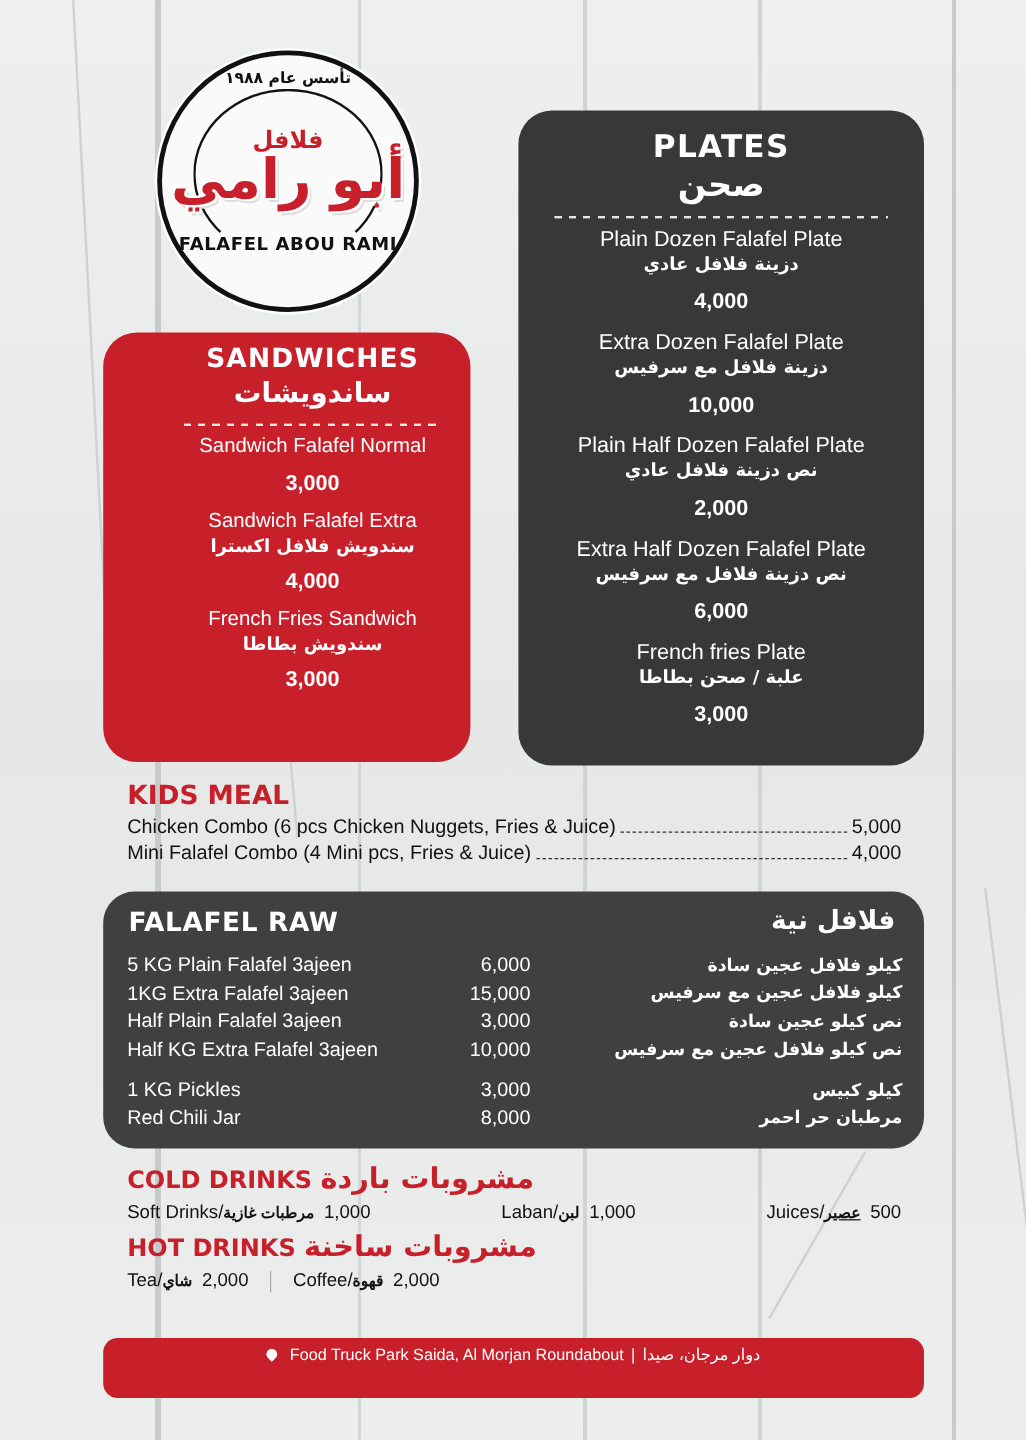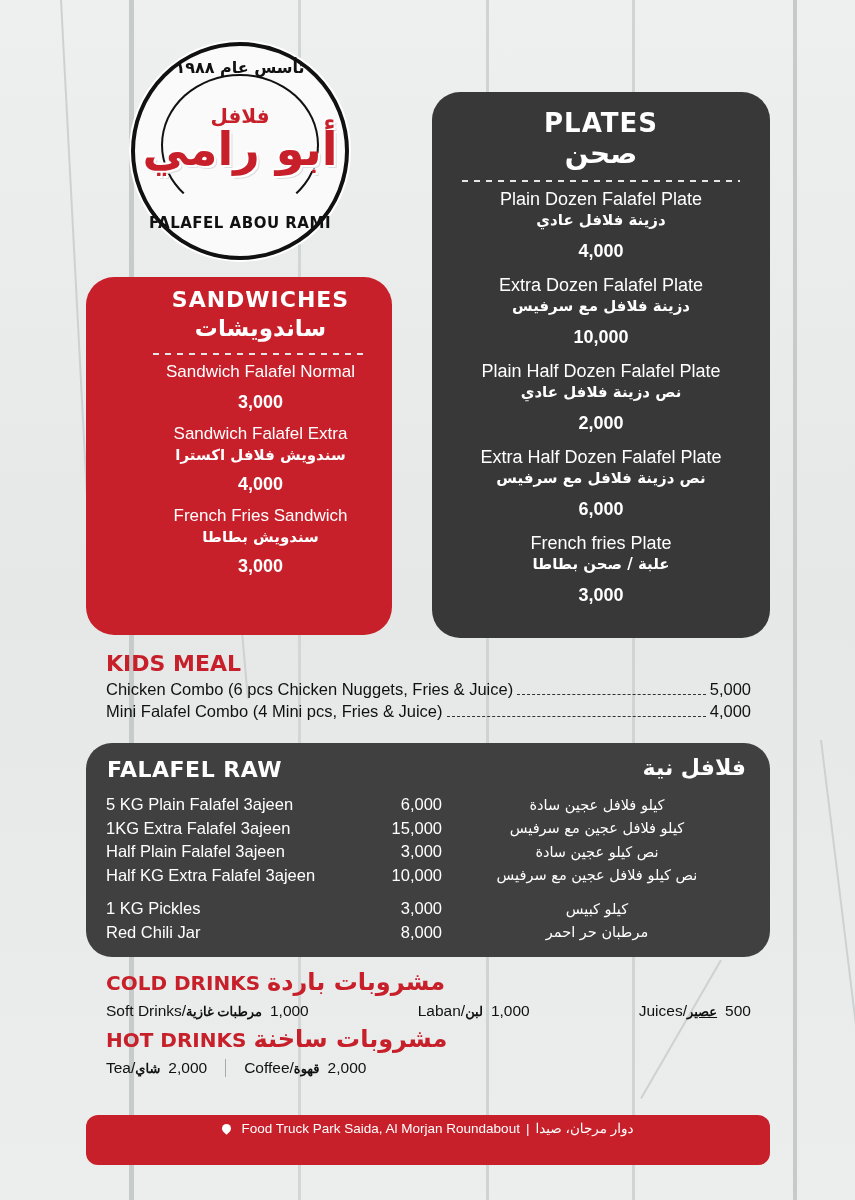--- a/index.html
+++ b/index.html
@@ -28,34 +28,34 @@
     position: absolute; left: 131px; top: 42px; width: 218px; height: 218px;
     border-radius: 50%; background: #fafafa; border: 4px solid #111;
     box-shadow: 0 0 0 2px #fff;
   }
   .logo-inner {
     position: absolute; left: 26px; top: 28px; width: 158px; height: 142px;
     border-radius: 50%; border: 2px solid #111; border-bottom-color: transparent;
   }
   .logo-est {
     position: absolute; left: 0; right: 0; top: 12px; text-align: center;
-    font-size: 16px; font-weight: bold; color: #111; direction: rtl;
+    font-size: 13px; font-weight: bold; color: #111; direction: rtl;
   }
   .logo-falafel-ar {
     position: absolute; left: 0; right: 0; top: 58px; text-align: center;
     font-size: 20px; font-weight: bold; color: #c7202a; direction: rtl;
   }
   .logo-name-ar {
     position: absolute; left: 0; right: 0; top: 80px; text-align: center;
     font-size: 46px; font-weight: bold; color: #c7202a; direction: rtl;
     text-shadow: 2px 2px 0 #fff, -2px -2px 0 #fff, 3px 3px 0 #ddd;
     line-height: 1;
   }
   .logo-name-en {
-    position: absolute; left: 0; right: 0; top: 168px; text-align: center;
+    position: absolute; left: 0; right: 0; top: 148px; text-align: center;
     font-family: "DejaVu Sans", sans-serif; font-size: 15px; font-weight: bold;
     color: #111; letter-spacing: 0.5px;
   }
 
   
   .panel { position: absolute; border-radius: 28px; color: #fff; text-align: center; }
   .panel-plates { left: 432px; top: 92px; width: 338px; height: 546px; background: #383838; }
   .panel-sand { left: 86px; top: 277px; width: 306px; height: 358px; background: #c7202a; padding-left: 43px; }
 
   .panel-title-en {
@@ -95,21 +95,21 @@
   }
   .raw-title-ar {
     position: absolute; right: 24px; top: 12px; direction: rtl;
     font-size: 22px; font-weight: bold;
   }
   .raw-list { position: absolute; left: 20px; top: 50px; width: 646px; }
   .raw-row { display: flex; align-items: center; height: 23.5px; font-size: 16px; }
   .raw-row.gap { margin-top: 10px; }
   .raw-en { width: 270px; font-family: "Liberation Sans", sans-serif; font-size: 16.5px; }
   .raw-price { width: 66px; text-align: right; font-family: "Liberation Sans", sans-serif; font-size: 16.5px; }
-  .raw-ar { flex: 1; text-align: center; direction: rtl; font-size: 14.5px; font-weight: normal; }
+  .raw-ar { flex: 1; text-align: right; direction: rtl; font-size: 14.5px; font-weight: bold; }
 
   
   .drinks { position: absolute; left: 106px; top: 966px; width: 645px; }
   .drinks-title { font-family: "DejaVu Sans", sans-serif; font-weight: bold; color: #c7202a; font-size: 20px; line-height: 32px; }
   .drinks-title .ar { font-size: 24px; }
   .drinks-row {
     display: flex; align-items: center; height: 24px;
     font-family: "Liberation Sans", sans-serif; font-size: 15.5px; color: #111;
   }
   .drinks-row .cell { display: flex; align-items: center; gap: 8px; }

